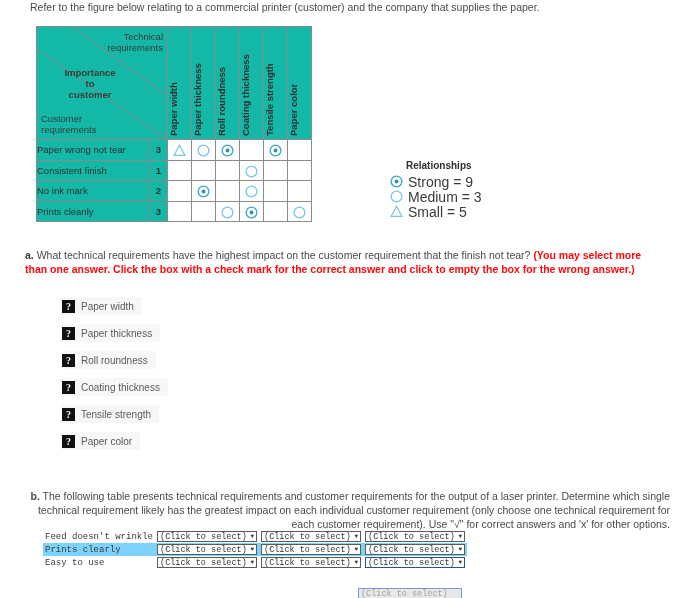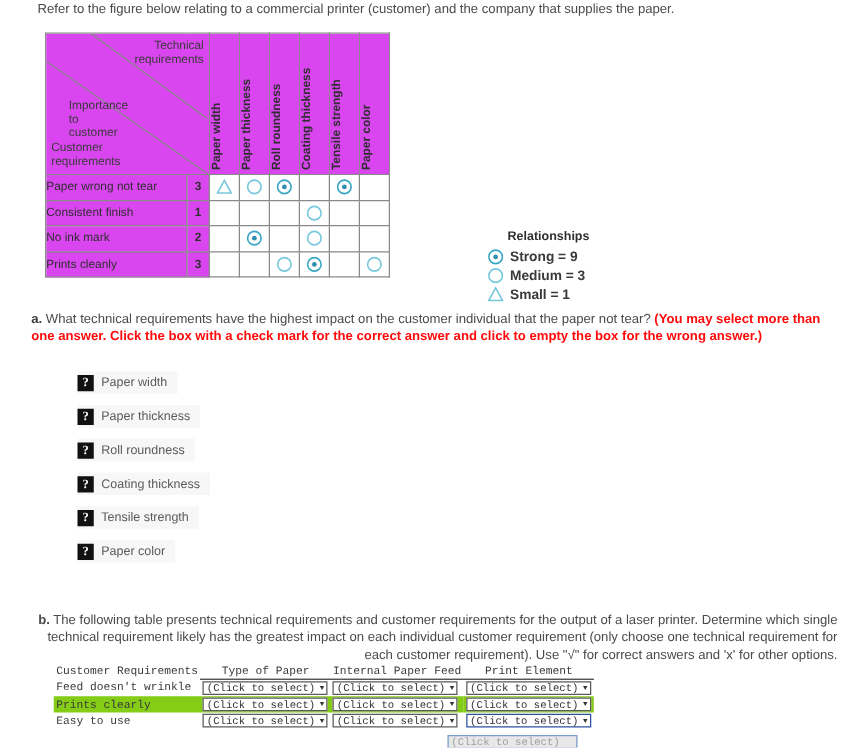--- a/index.html
+++ b/index.html
@@ -12,30 +12,30 @@
     position:relative;
   }
   .intro{
     position:absolute;left:30px;top:0;width:640px;
     font-size:10.5px;line-height:14px;color:#4a4a4a;
   }
 
   
   .hoq{position:absolute;left:36px;top:26px;border-collapse:collapse;}
   .hoq td,.hoq th{border:1px solid #8a8a8a;padding:0;}
-  .green{background:#d946ef;}
+  .green{background:#14b8a6;}
   .white{background:#ffffff;}
 
   .hdr-corner{
     width:112px;height:112px;position:relative;vertical-align:top;
   }
   .hdr-corner svg{position:absolute;left:0;top:0;}
   .lbl{position:absolute;font-size:9.5px;color:#3a3a3a;line-height:11px;font-weight:normal;}
   .lbl-tech{right:4px;top:4px;text-align:right;width:70px;}
-  .lbl-imp{left:18px;top:52px;text-align:left;width:70px;}
+  .lbl-imp{left:18px;top:40px;text-align:center;width:70px;font-weight:bold;}
   .lbl-cust{left:4px;bottom:4px;text-align:left;width:72px;}
 
   .vcol{
     width:23px;height:112px;position:relative;
   }
   .vcol .vwrap{
     position:absolute;left:0;bottom:3px;width:23px;height:23px;
   }
   .vtext{
     position:absolute;bottom:0;left:11px;
@@ -45,25 +45,25 @@
     line-height:11px;
   }
 
   .rq{width:112px;height:19.5px;font-size:9.5px;color:#2f2f2f;padding-left:6px;font-weight:normal;}
   .imp{width:17px;height:19.5px;text-align:center;font-size:9.5px;font-weight:bold;color:#2f2f2f;}
   .cell{width:23px;height:19.5px;text-align:center;vertical-align:middle;}
   .sym{display:inline-block;width:13px;height:13px;position:relative;vertical-align:middle;}
   .sym svg{display:block;}
 
   
-  .legend{position:absolute;left:390px;top:160px;font-size:10px;color:#3a3a3a;margin-top:24px;}
+  .legend{position:absolute;left:390px;top:160px;font-size:10px;color:#3a3a3a;}
   .legend-title{font-weight:bold;font-size:10px;color:#2f2f2f;margin-left:16px;margin-bottom:3px;}
   .legend-row{display:flex;align-items:center;height:15px;}
   .legend-row .ic{width:14px;height:14px;margin-right:4px;display:inline-block;}
-  .legend-row .tx{font-weight:bold;font-size:11px;color:#3a3a3a;}
+  .legend-row .tx{font-weight:normal;font-size:14px;color:#3a3a3a;}
 
   
   .qa{position:absolute;left:25px;top:248px;width:640px;font-size:10.5px;line-height:14px;color:#4a4a4a;}
   .qa b{color:#3b3b3b;}
   .red{color:#ff0a0a;font-weight:bold;}
 
   .optlist{position:absolute;left:62px;top:297px;}
   .opt{display:flex;align-items:center;height:18px;margin-bottom:9px;background:#f7f7f7;padding-right:8px;width:fit-content;}
   .brokenimg{
     width:13px;height:13px;background:#111111;color:#ffffff;
@@ -78,21 +78,21 @@
   
   .btable{
     position:absolute;left:43px;top:530px;width:405px;
     font-family:"Liberation Mono",monospace;font-size:9px;color:#3a3a3a;
     border-collapse:collapse;
   }
   .btable td{padding:0 2px;height:13px;vertical-align:middle;white-space:nowrap;}
   .bt-span{text-align:center;border-bottom:1px solid #555;}
   .bt-colhdr{text-align:center;border-bottom:1px solid #555;}
   .bt-rowhdr{text-align:left;padding-left:2px;}
-  .stripe{background:#84cc16;}
+  .stripe{background:#7dd3fc;}
   .selbox{
     display:inline-flex;align-items:center;justify-content:space-between;
     border:1px solid #5a5a5a;background:#ffffff;
     height:11px;width:100px;padding:0 2px;box-sizing:border-box;
     font-family:"Liberation Mono",monospace;font-size:8.5px;color:#333;
   }
   .selbox.focused{border:1px solid #2a4fa2;}
   .caret{font-size:6px;line-height:1;margin-left:2px;color:#333;}
   .dropopen{
     position:absolute;left:358px;top:588px;width:104px;height:11px;
@@ -231,27 +231,27 @@
       <div class="legend-row">
         <span class="ic"><svg width="13" height="13" viewBox="0 0 13 13">
             <circle cx="6.5" cy="6.5" r="5.4" fill="none" stroke="#79c8dd" stroke-width="1.3"></circle>
           </svg></span>
         <span class="tx">Medium = 3</span>
       </div>
       <div class="legend-row">
         <span class="ic"><svg width="13" height="13" viewBox="0 0 13 13">
             <polygon points="6.5,1.3 12,11.4 1,11.4" fill="none" stroke="#79c8dd" stroke-width="1.3"></polygon>
           </svg></span>
-        <span class="tx">Small = 1</span>
+        <span class="tx">Small = 5</span>
       </div>
     </div>
 </div>
 
 <div class="qa">
-  <b>a.</b><span> What technical requirements have the highest impact on the customer individual that the paper not tear? </span><span class="red">(You may select more than one answer. Click the box with a check mark for the correct answer and click to empty the box for the wrong answer.)</span>
+  <b>a.</b><span> What technical requirements have the highest impact on the customer requirement that the finish not tear? </span><span class="red">(You may select more than one answer. Click the box with a check mark for the correct answer and click to empty the box for the wrong answer.)</span>
 </div>
 
 <div class="optlist" id="option-list">
     <div class="opt">
       <span class="brokenimg">?</span>
       <span class="opt-label">Paper width</span>
     </div>
     <div class="opt">
       <span class="brokenimg">?</span>
       <span class="opt-label">Paper thickness</span>
@@ -273,26 +273,20 @@
       <span class="opt-label">Paper color</span>
     </div>
   </div>
 
 <div class="qb">
   <b>b.</b><span> The following table presents technical requirements and customer requirements for the output of a laser printer. Determine which single technical requirement likely has the greatest impact on each individual customer requirement (only choose one technical requirement for each customer requirement). Use "√" for correct answers and 'x' for other options.</span>
 </div>
 
 <table class="btable">
   <tbody>
-  <tr>
-    <td class="bt-rowhdr">Customer Requirements</td>
-    <td class="bt-colhdr">Type of Paper</td>
-    <td class="bt-colhdr">Internal Paper Feed</td>
-    <td class="bt-colhdr">Print Element</td>
-  </tr>
   </tbody>
     <tbody id="bottom-body">
       <tr>
         <td class="bt-rowhdr">Feed doesn't wrinkle</td>
         <td><span class="selbox">
             <span>(Click to select)</span>
             <span class="caret">▼</span>
           </span></td>
         <td><span class="selbox">
             <span>(Click to select)</span>

